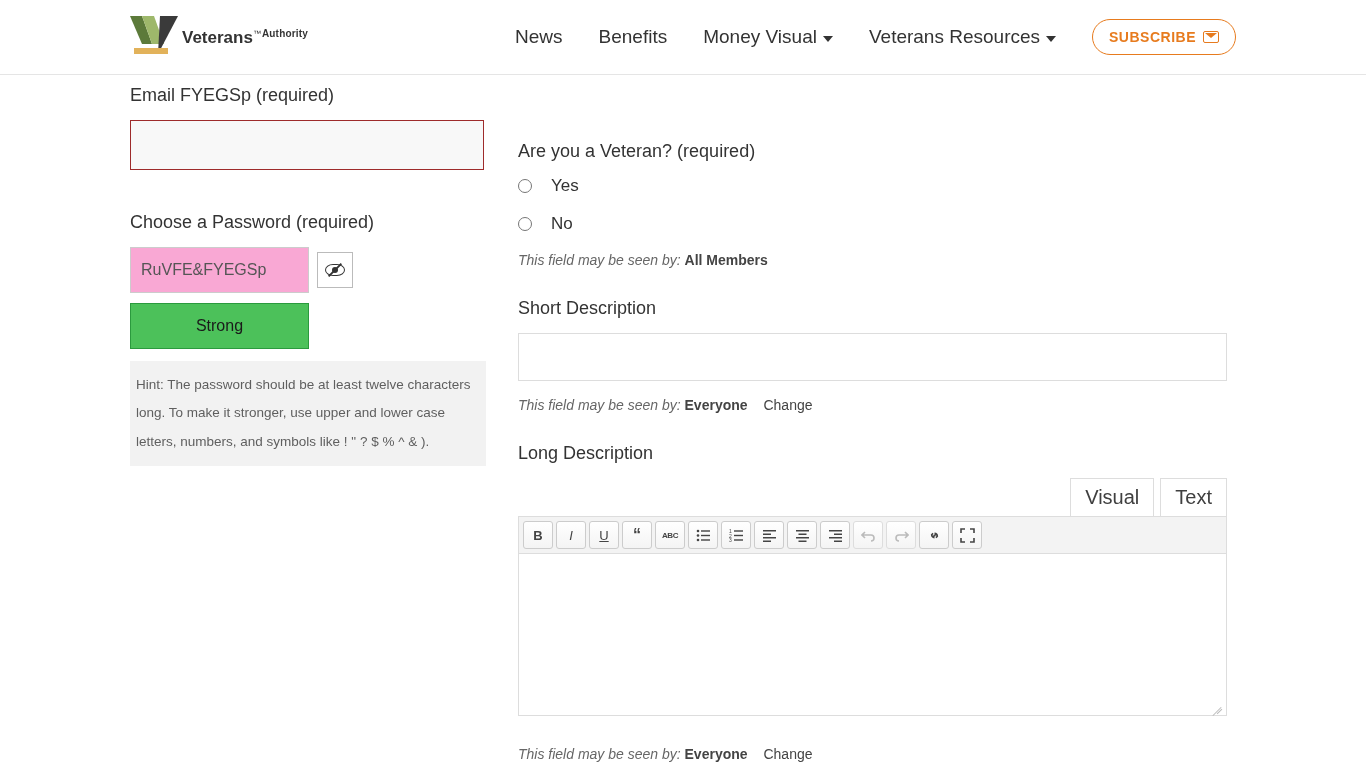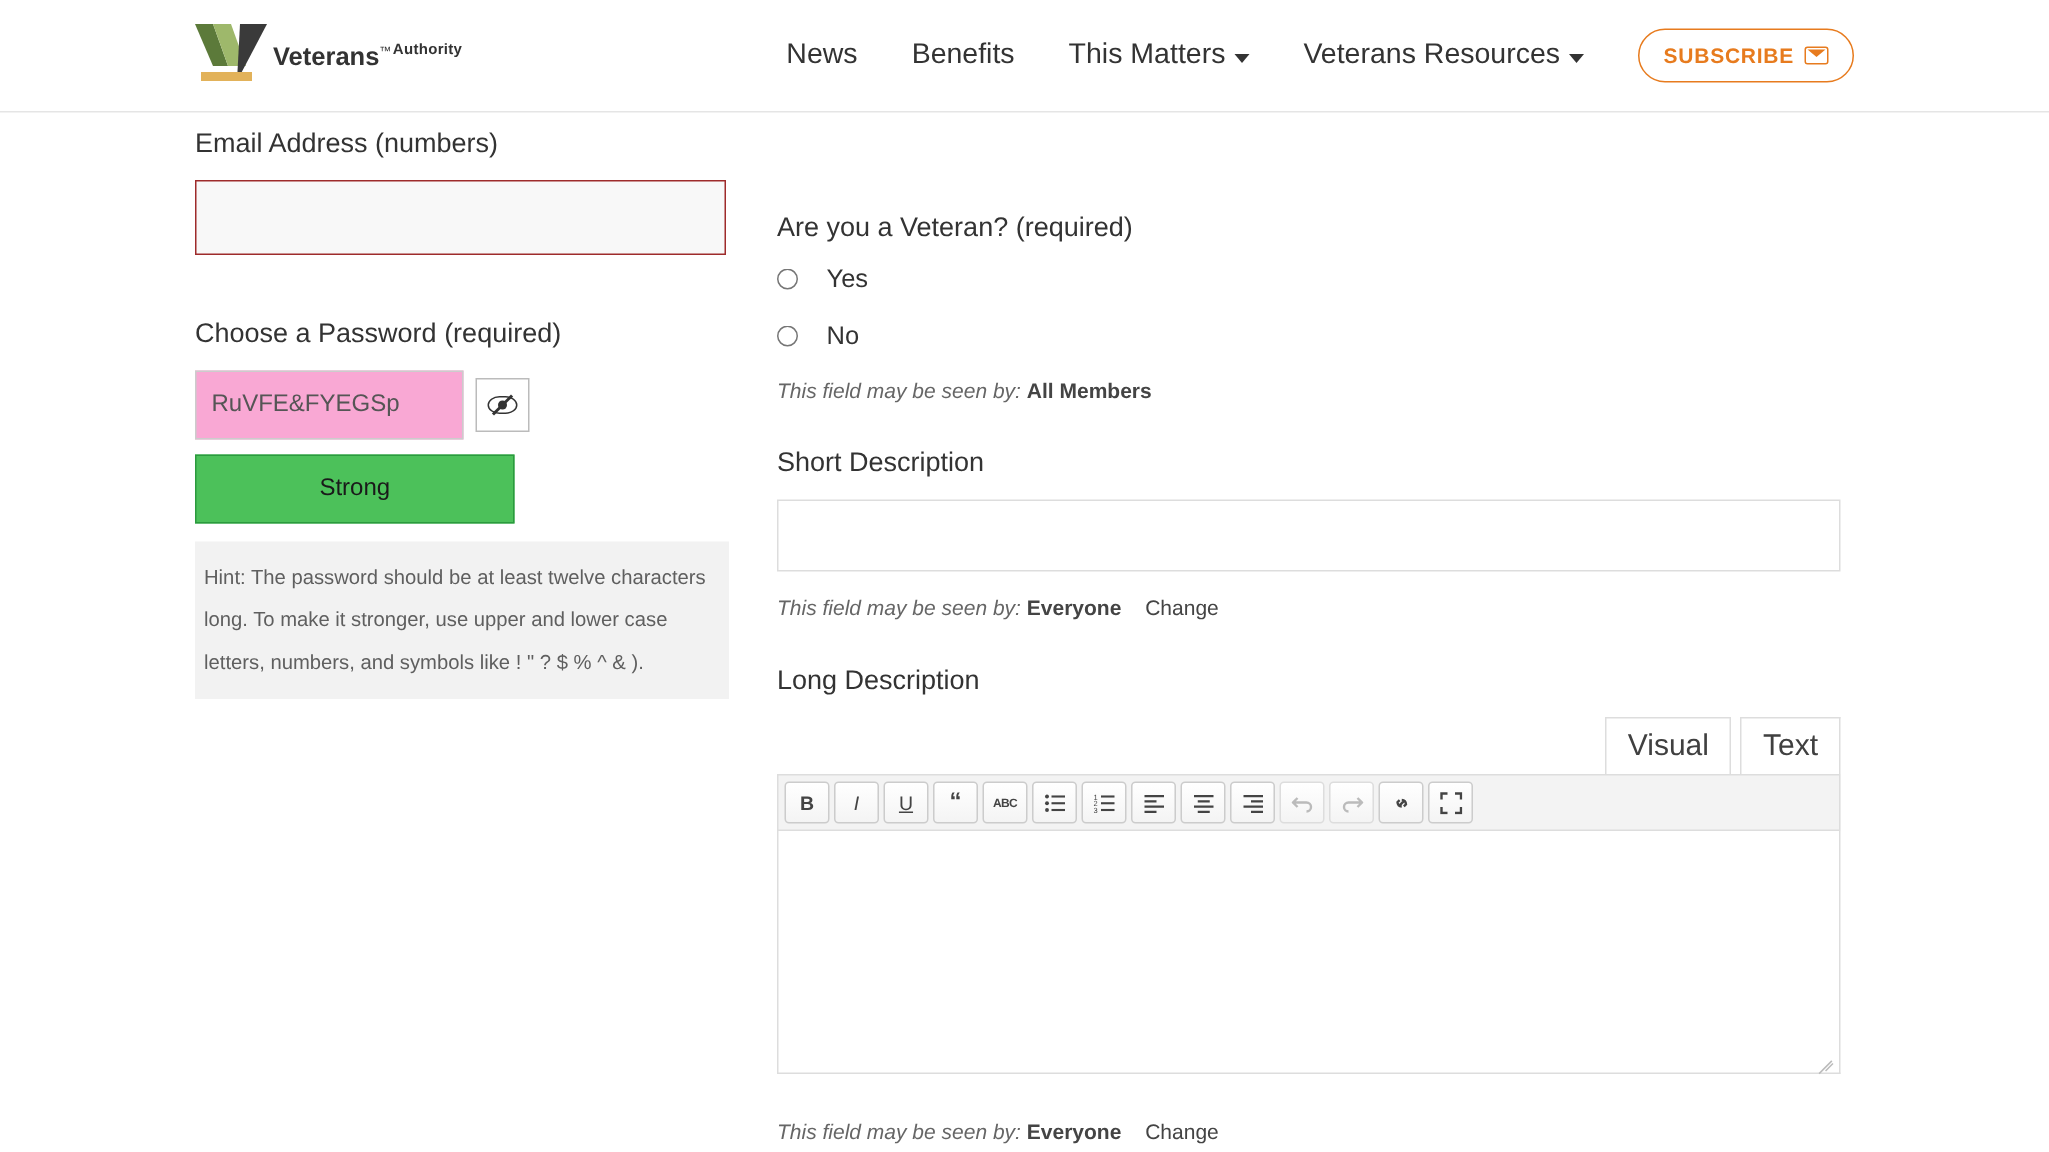--- a/index.html
+++ b/index.html
@@ -135,21 +135,21 @@
     position: absolute; left: 7px; top: 3px;
     width: 6px; height: 6px; border-radius: 50%;
     background: #333;
   }
   .eye-icon .slash {
     position: absolute; left: 9px; top: -3px;
     width: 2px; height: 18px; background: #333;
     transform: rotate(45deg);
   }
   .strength {
-    width: 213px;
+    width: 179px;
     border: 1px solid #2b9a3e;
     background: #4cc15a;
     text-align: center;
     color: #1a1a1a;
     font-size: 16px;
     font-weight: 500;
     padding: 13px 16px;
     margin-top: 10px;
   }
   .hint-box {
@@ -256,38 +256,38 @@
     </div>
   </div>
   <div class="nav">
     <div class="nav-item">
         <span>News</span>
       </div>
     <div class="nav-item">
         <span>Benefits</span>
       </div>
     <div class="nav-item">
-        <span>This Matters</span>
+        <span>Money Visual</span>
         <span class="chev"></span>
       </div>
     <div class="nav-item">
         <span>Veterans Resources</span>
         <span class="chev"></span>
       </div>
     <div class="subscribe-btn">
       <span>SUBSCRIBE</span>
       <span class="mail-icon"></span>
     </div>
   </div>
 </div>
 
 <div class="page">
 
   <div class="left-col">
-    <label class="field-label">Email Address (numbers)</label>
+    <label class="field-label">Email FYEGSp (required)</label>
     <input class="text-input error" type="text" value="" style="">
 
     <div style="height:42px"></div>
 
     <label class="field-label">Choose a Password (required)</label>
     <div class="pw-row">
       <input class="pw-input" type="text" value="RuVFE&amp;FYEGSp" style="">
       <div class="eye-btn">
         <span class="eye-icon">
           <span class="oval"></span>

